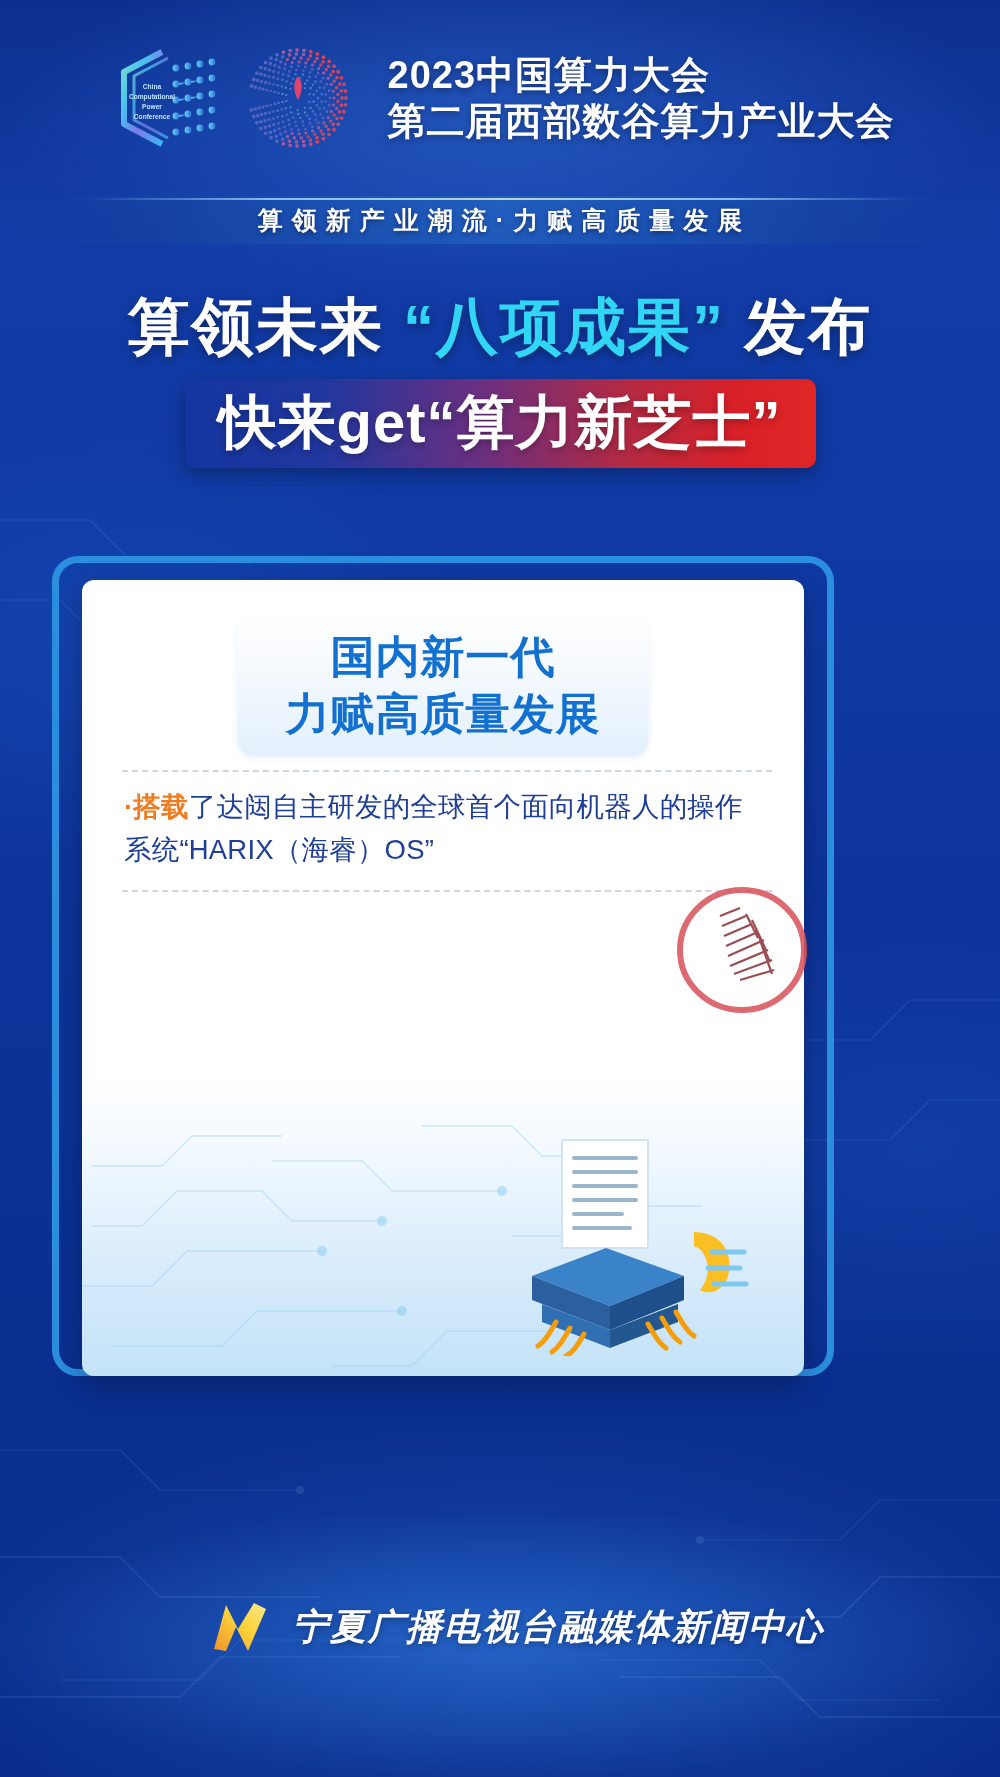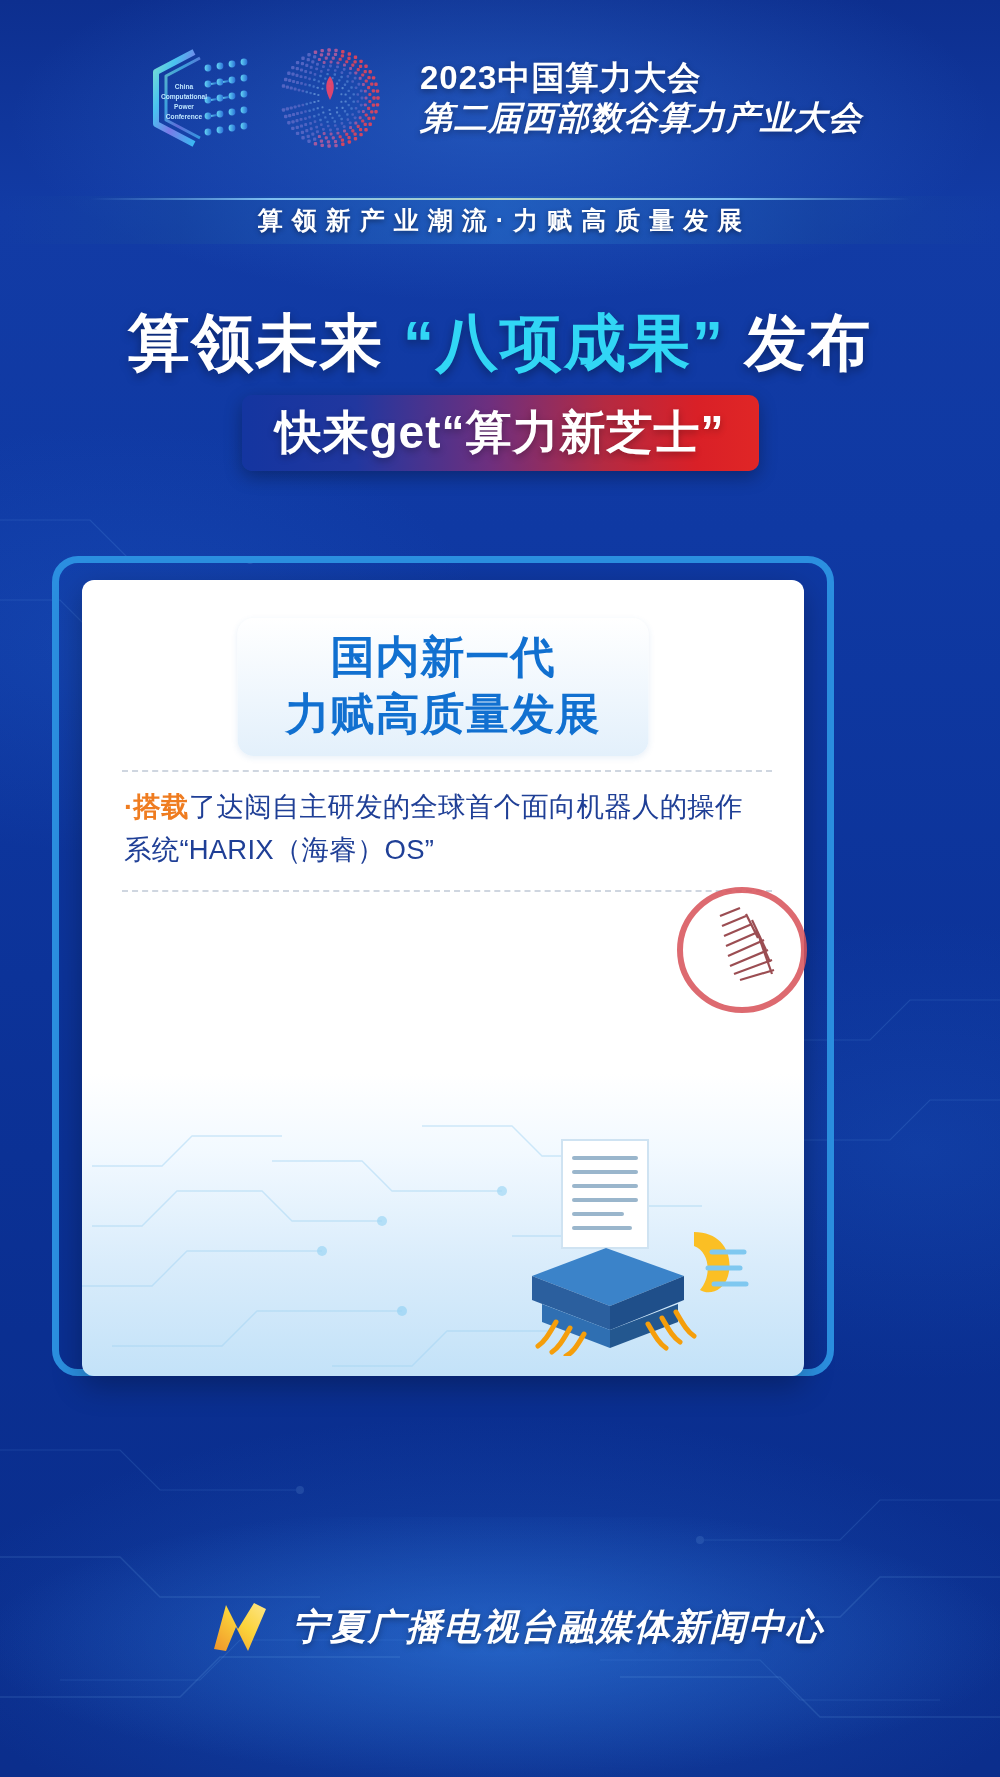--- a/index.html
+++ b/index.html
@@ -33,24 +33,24 @@
     display: flex; align-items: center; justify-content: center;
   }
   .header-inner { display: flex; align-items: center; gap: 16px; }
   .logo-hex { width: 124px; height: 112px; flex: none; }
   .logo-fan { width: 116px; height: 112px; flex: none; margin-left: -4px;}
   .conf-titles {
     margin-left: 14px; color: #ffffff; text-align: left;
     text-shadow: 0 2px 6px rgba(0,0,0,.35);
   }
   .conf-title-1 {
-    font-size: 33px; font-weight: 700; letter-spacing: 1px; line-height: 1.22;
+    font-size: 38px; font-weight: 700; letter-spacing: 1px; line-height: 1.22;
   }
   .conf-title-2 {
-    font-size: 33px; font-weight: 700; letter-spacing: 1px; line-height: 1.22; font-style: italic;
+    font-size: 38px; font-weight: 700; letter-spacing: 1px; line-height: 1.22;
   }
 
   
   .slogan-bar {
     position: absolute; top: 196px; left: 0; width: 1000px; height: 48px;
     display: flex; align-items: center; justify-content: center;
     background:
       linear-gradient(90deg, rgba(8,36,110,0) 0%, rgba(22,70,160,.55) 18%, rgba(38,110,200,.55) 50%, rgba(22,70,160,.55) 82%, rgba(8,36,110,0) 100%);
   }
   .slogan-bar::before {
@@ -67,35 +67,34 @@
   
   .headline {
     position: absolute; top: 290px; left: 0; width: 1000px;
     text-align: center;
   }
   .hl-line1 {
     font-size: 62px; font-weight: 800; line-height: 1.18;
     color: #ffffff; letter-spacing: 2px;
     text-shadow: 0 4px 10px rgba(0,0,0,.35);
     white-space: nowrap;
-    margin-top: 16px;
   }
   .hl-line1 .accent { color: #31d6f5; }
   .hl-banner-wrap {
     margin-top: 16px; display: flex; justify-content: center;
   }
   .hl-banner {
     display: inline-block;
     padding: 13px 34px 15px 34px;
     border-radius: 10px;
     background: linear-gradient(90deg, #1435a0 0%, #21379f 22%, #6e2f7e 48%, #b42a42 70%, #d92027 88%, #e02626 100%);
     box-shadow: 0 6px 18px rgba(0,0,0,.30);
   }
   .hl-line2 {
-    font-size: 46px; font-weight: 800; color: #ffffff;
+    font-size: 58px; font-weight: 800; color: #ffffff;
     letter-spacing: 1px; line-height: 1.05; white-space: nowrap;
     text-shadow: 0 3px 7px rgba(0,0,0,.28);
   }
 
   
   .card-shell {
     position: absolute; left: 52px; top: 556px;
     width: 782px; height: 820px;
     border: 7px solid #2b8fe0;
     border-radius: 26px;

